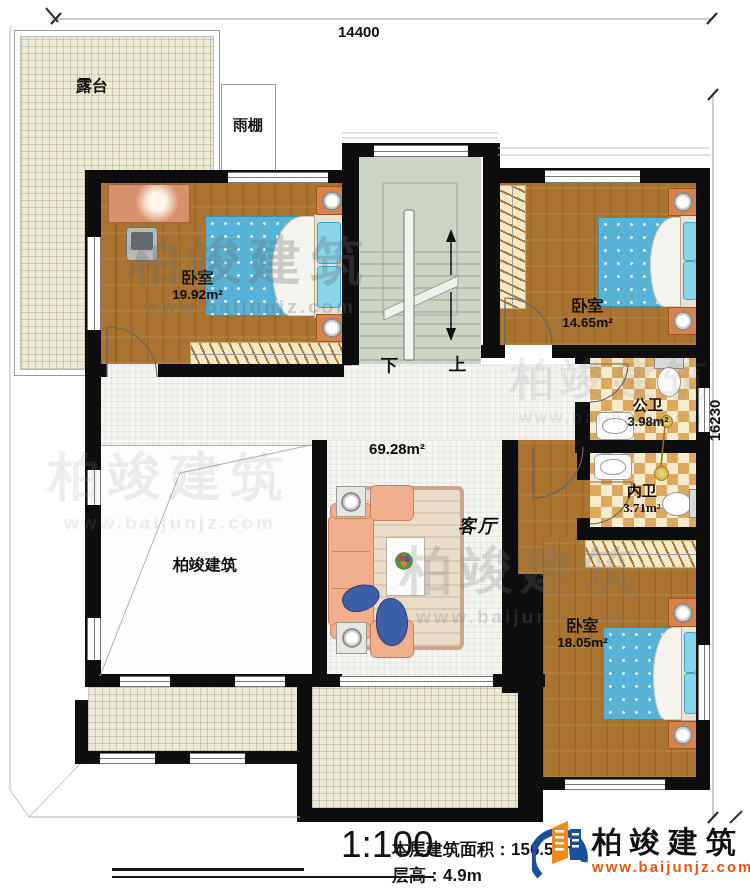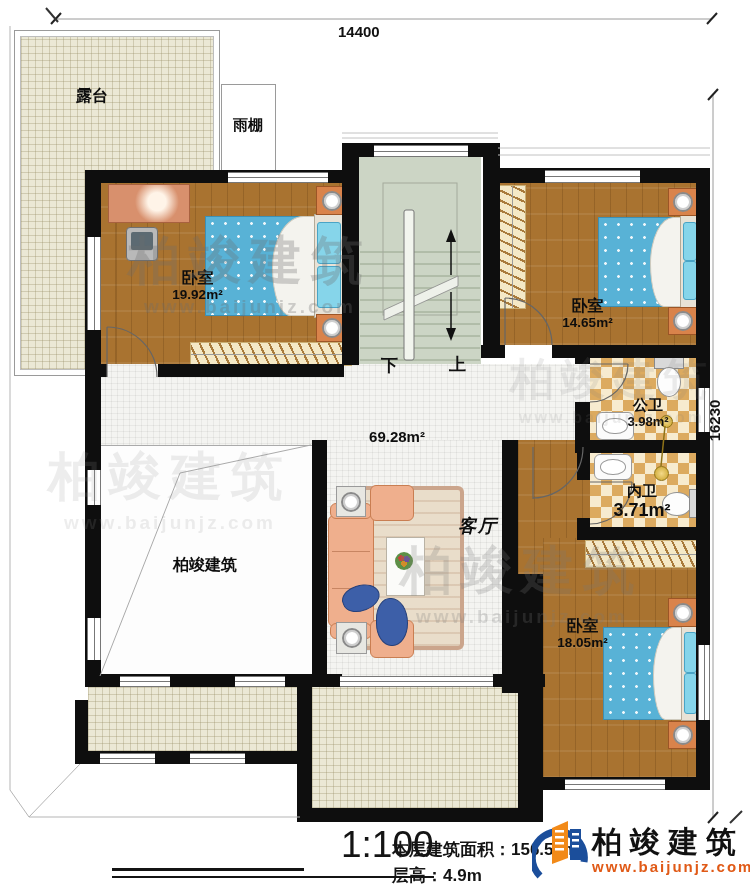--- a/index.html
+++ b/index.html
@@ -278,50 +278,50 @@
         <path d="M628,364 A38,38 0 0 1 590,402"></path>
       <line x1="590" y1="482" x2="632" y2="482"></line>
         <path d="M632,482 A42,42 0 0 1 590,524"></path>
       <line x1="533" y1="447" x2="533" y2="499"></line>
         <path d="M583,447 A51,51 0 0 1 533,498"></path>
     </g>
 
     <line x1="665" y1="426" x2="661" y2="466" stroke="#8f7318" stroke-width="1.5"></line>
   </svg>
 
-  <div class="abs rlabel" style="left:62px;top:86px;width:60px;">
+  <div class="abs rlabel" style="left:62px;top:76px;width:60px;">
     <div class="rname">露台</div>
   </div>
   <div class="abs rlabel" style="left:222px;top:116px;width:52px;">
     <div class="rname" style="font-size:15px;">雨棚</div>
   </div>
   <div class="abs rlabel" style="left:150px;top:268px;width:95px;">
     <div class="rname">卧室</div>
     <div class="rarea">19.92m²</div>
   </div>
   <div class="abs rlabel" style="left:540px;top:296px;width:95px;">
     <div class="rname">卧室</div>
     <div class="rarea">14.65m²</div>
   </div>
   <div class="abs rlabel" style="left:612px;top:396px;width:72px;">
     <div class="rname" style="font-size:15px;">公卫</div>
     <div class="rarea" style="font-size:13px;">3.98m²</div>
   </div>
   <div class="abs rlabel" style="left:606px;top:482px;width:72px;">
     <div class="rname" style="font-size:15px;">内卫</div>
-    <div class="rarea" style="font-size:18px;">3.71m²</div>
+    <div class="rarea" style="font-size:13px;font-family:Liberation Serif, serif;">3.71m²</div>
   </div>
   <div class="abs rlabel" style="left:535px;top:616px;width:95px;">
     <div class="rname">卧室</div>
     <div class="rarea">18.05m²</div>
   </div>
   <div class="abs rlabel" style="left:448px;top:516px;width:60px;font-style:italic;">
     <div class="rname rname-lg">客厅</div>
   </div>
-  <div class="abs rlabel" style="left:352px;top:428px;width:90px;">
+  <div class="abs rlabel" style="left:352px;top:440px;width:90px;">
     <div class="rarea" style="font-size:15px;">69.28m²</div>
   </div>
   <div class="abs rlabel" style="left:140px;top:555px;width:130px;">
     <div class="rname">柏竣建筑</div>
   </div>
   <div class="abs stairlab" style="left:381px;top:354px;">下</div>
   <div class="abs stairlab" style="left:449px;top:353px;">上</div>
 
   <div class="abs dim" style="left:338px;top:23px;">14400</div>
   <div class="abs dim" style="left:688px;top:412px;width:52px;text-align:center;transform:rotate(-90deg);">16230</div>

